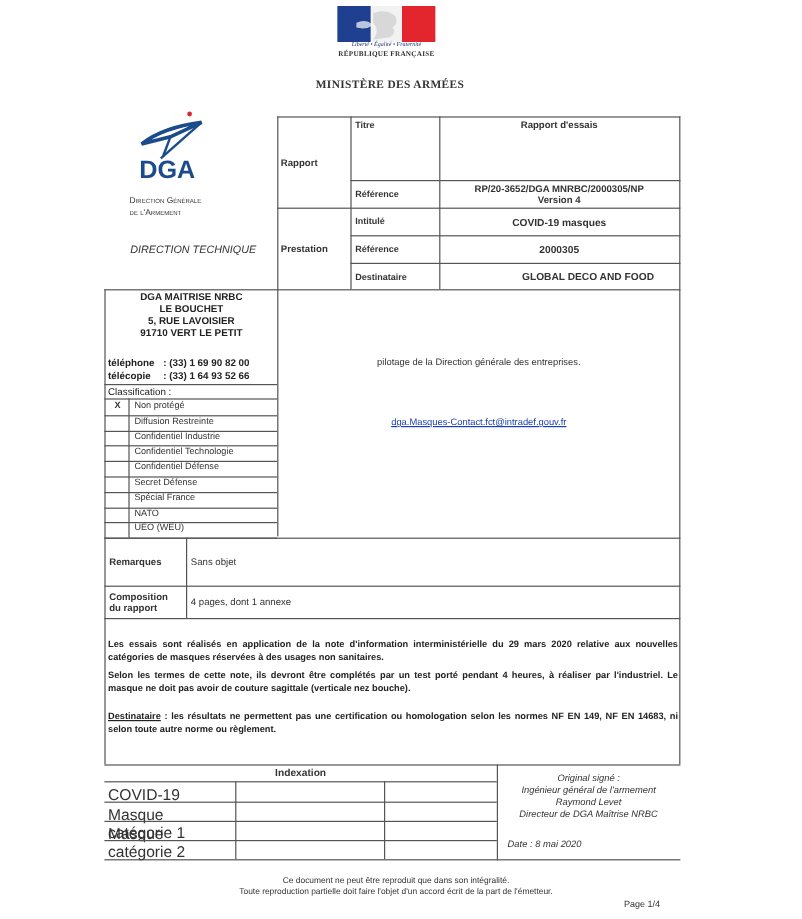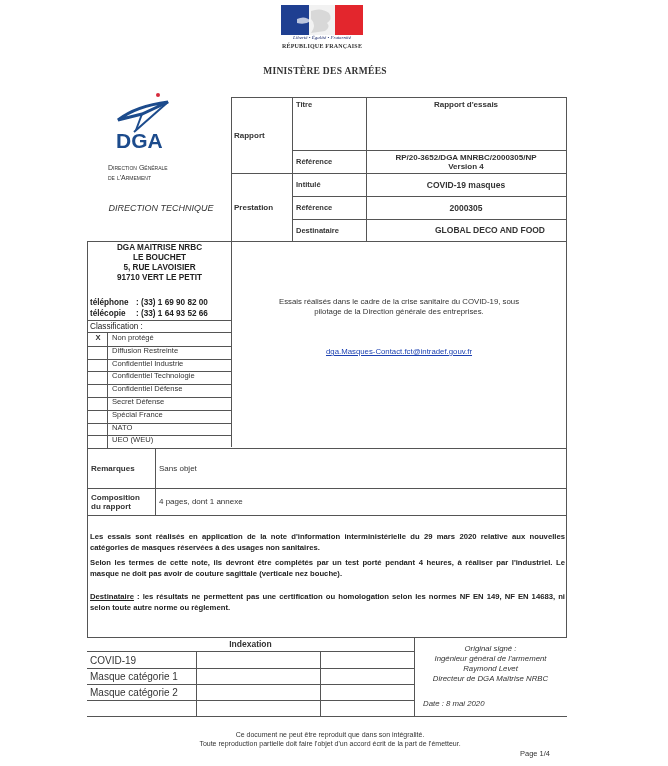--- a/index.html
+++ b/index.html
@@ -36,21 +36,21 @@
   .cls-row { position:absolute; left:88px; width:143px; height:11px; font-size:7.6px; color:#333; }
   .cls-mark { position:absolute; left:0; width:20px; text-align:center; font-weight:bold; }
   .cls-label { position:absolute; left:24px; }
 
   .center-text { left:234px; width:330px; text-align:center; font-size:7.8px; line-height:10px; color:#333; }
   .link { color:#1a3fb0; text-decoration:underline; }
 
   .para { left:90px; width:475px; font-size:7.7px; font-weight:bold; line-height:10.5px; color:#222; text-align:justify; }
   .para u { text-decoration:underline; }
 
-  .idx-cell { position:absolute; font-size:10px; color:#333; }
+  .idx-cell { position:absolute; font-size:13px; color:#333; }
   .sign { left:413px; width:155px; text-align:center; font-size:7.8px; font-style:italic; line-height:10px; color:#333; }
 
   .footer { left:140px; width:380px; text-align:center; font-size:7px; line-height:9px; color:#333; }
   .pagenum { left:520px; top:749px; font-size:7.5px; color:#333; }
 </style>
 </head>
 <body>
 
 <div class="abs marianne">
   <svg width="82" height="30" viewBox="0 0 82 30">
@@ -176,21 +176,20 @@
       <div class="hl" style="left: 87px; width: 144px; top: 435.4px;"></div>
       <div class="cls-row" style="top: 435.4px;">
         <span class="cls-mark"></span>
         <span class="cls-label">UEO (WEU)</span>
       </div>
       <div class="hl" style="left: 87px; width: 144px; top: 448.2px;"></div>
     </div>
 </div>
 
 <div class="abs center-text" style="top:297px;">
-  <div>Essais réalisés dans le cadre de la crise sanitaire du COVID-19, sous</div>
   <div>pilotage de la Direction générale des entreprises.</div>
 </div>
 <div class="abs center-text" style="top:344px;">
   <div style="margin-top:3px;"><a class="link">dga.Masques-Contact.fct@intradef.gouv.fr</a></div>
 </div>
 
 <div class="hl" style="left:87px; top:448px; width:480px;"></div>
 <div class="hl" style="left:87px; top:488px; width:480px;"></div>
 <div class="hl" style="left:87px; top:515px; width:480px;"></div>
 <div class="vl" style="left:155px; top:448px; height:67px;"></div>

